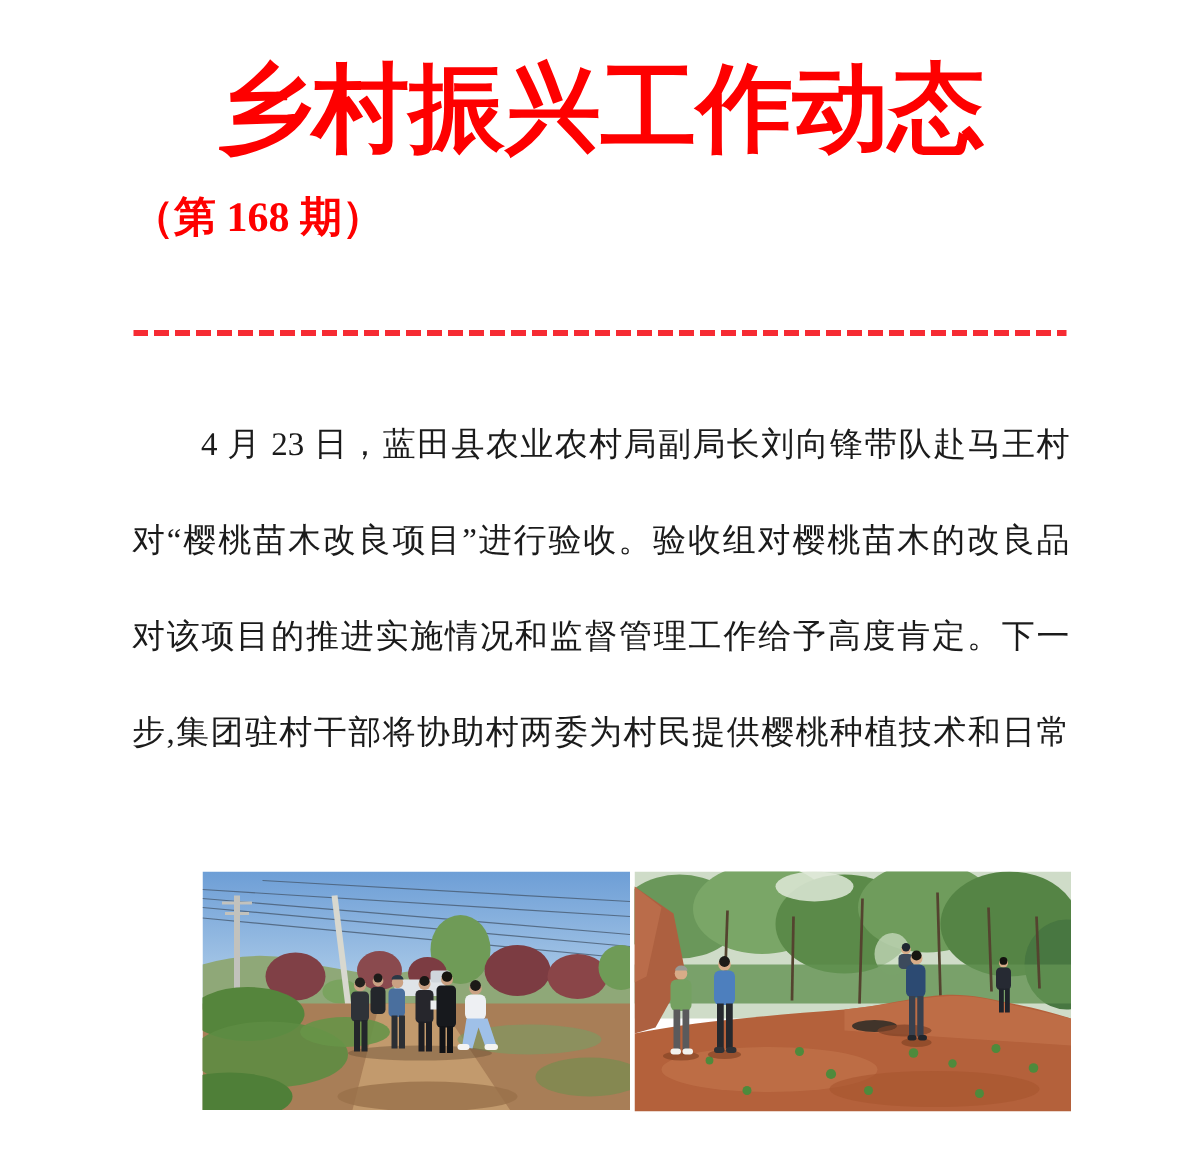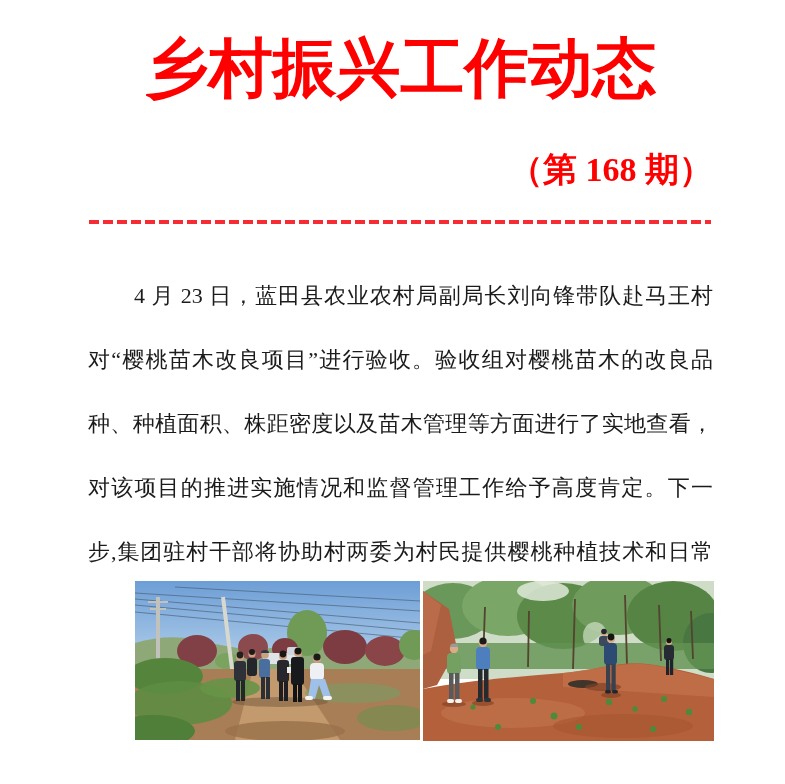--- a/index.html
+++ b/index.html
@@ -17,26 +17,26 @@
     overflow:hidden;
     font-family:"Liberation Serif","DejaVu Serif",serif;
     color:var(--text);
   }
   .doc-title {
     position:absolute; top:30px; left:88px; width:625px;
     text-align:center;
     font-size:64px; line-height:86px; font-weight:bold;
     color:var(--red);
     letter-spacing:0px;
-    font-family:Liberation Mono, monospace;
+    font-family:Liberation Serif, serif;
   }
   .issue-no {
-    position:absolute; top:146px; left:88px; width:625px;
-    text-align:right;
-    font-size:34px; line-height:48px; font-weight:bold;
+    position:absolute; top:122px; left:88px; width:625px;
+    text-align:left;
+    font-size:28px; line-height:48px; font-weight:bold;
     color:var(--red);
   }
   .divider {
     position:absolute; top:220px; left:89px; width:622px; height:4px;
     background:repeating-linear-gradient(90deg,
       var(--dash-red) 0px, var(--dash-red) 10px,
       transparent 10px, transparent 14px);
   }
   .textblock {
     position:absolute; top:252px; left:88px; width:625px;
@@ -74,21 +74,20 @@
 
   <div class="doc-title">乡村振兴工作动态</div>
 
   <div class="issue-no">（第 168 期）</div>
 
   <div class="divider"></div>
 
   <div class="textblock">
     <div class="tline just indent">4 月 23 日，蓝田县农业农村局副局长刘向锋带队赴马王村</div>
     <div class="tline just">对“樱桃苗木改良项目”进行验收。验收组对樱桃苗木的改良品</div>
-    <div class="tline just">种、种植面积、株距密度以及苗木管理等方面进行了实地查看，</div>
     <div class="tline just">对该项目的推进实施情况和监督管理工作给予高度肯定。下一</div>
     <div class="tline just">步,集团驻村干部将协助村两委为村民提供樱桃种植技术和日常</div>
   </div>
 
   <div class="photos-row">
 
     <svg class="photo" width="285" height="159" viewBox="0 0 285 159" xmlns="http://www.w3.org/2000/svg">
       <defs>
         <linearGradient id="skyL" x1="0" y1="0" x2="0" y2="1">
           <stop offset="0" stop-color="#6d9ed6"></stop>

